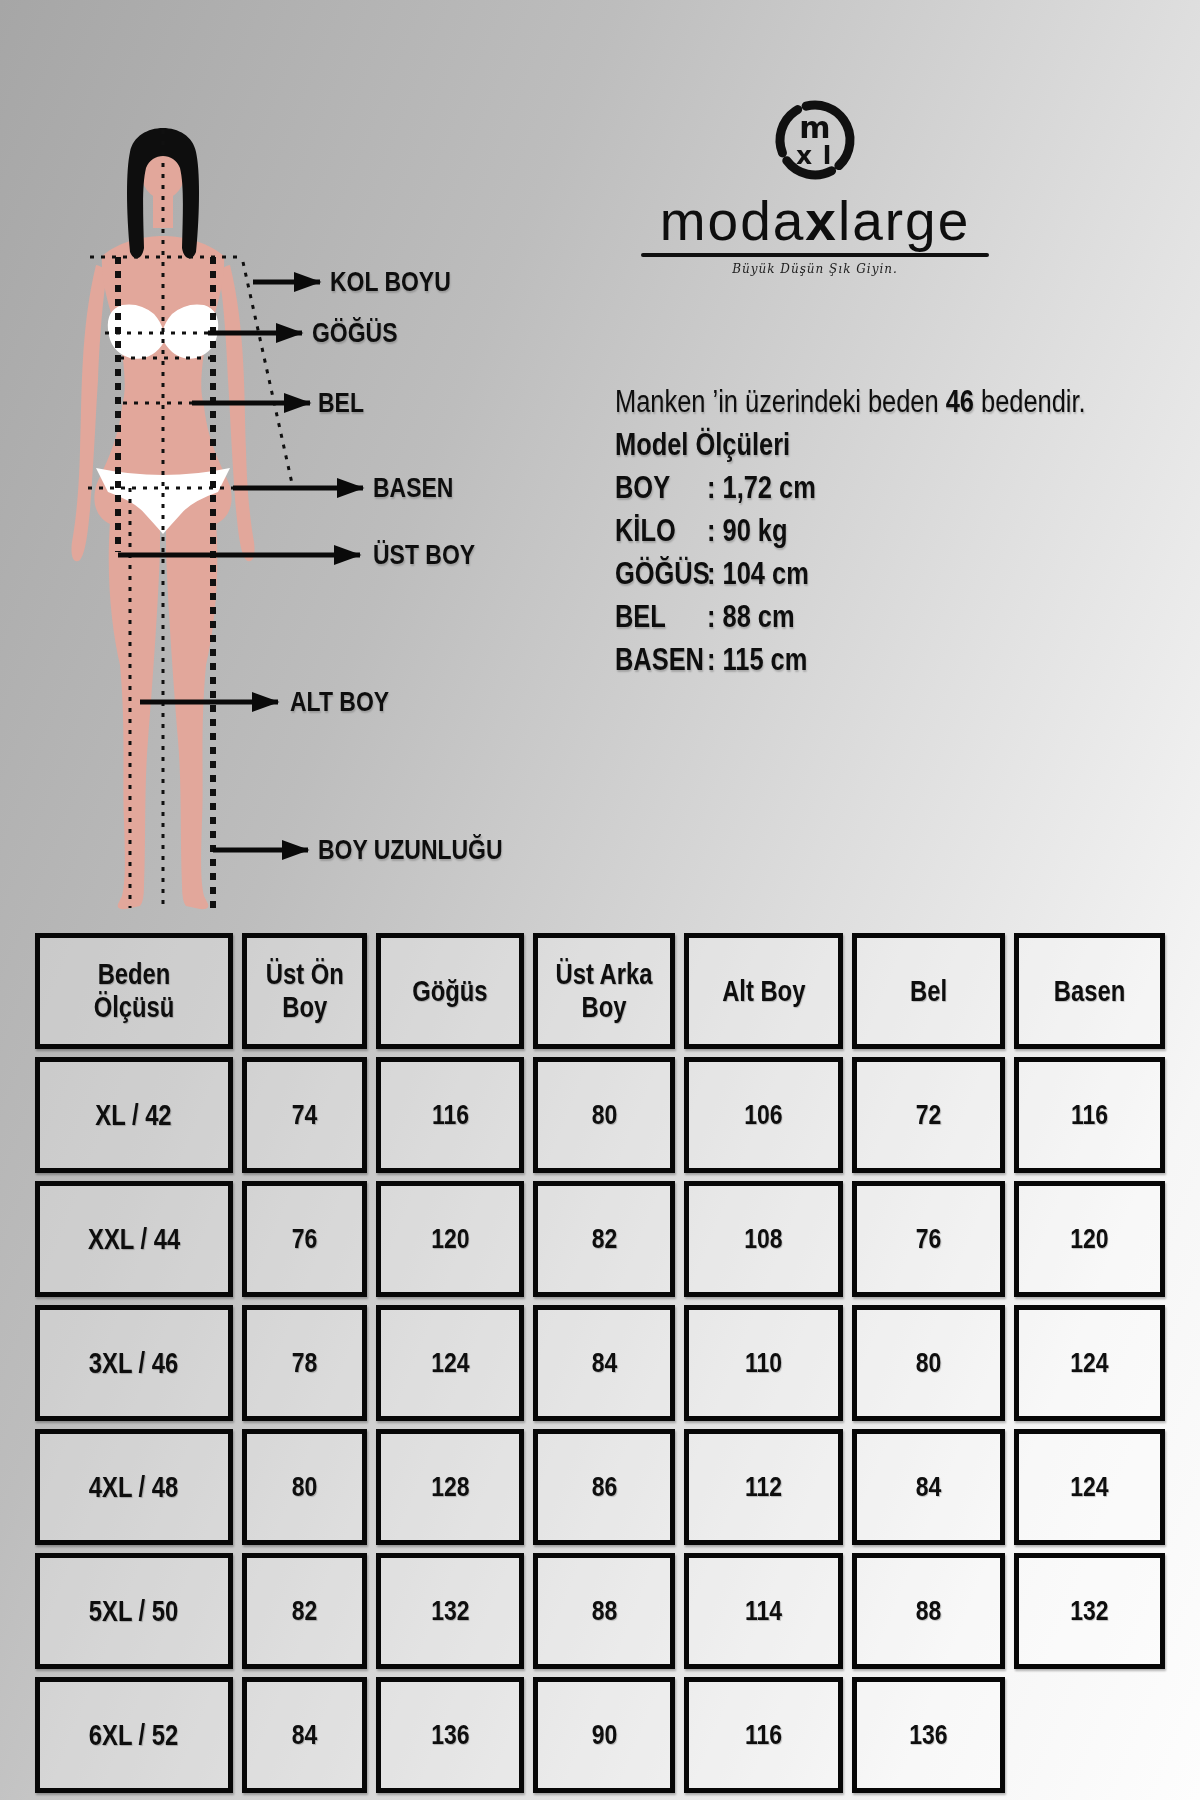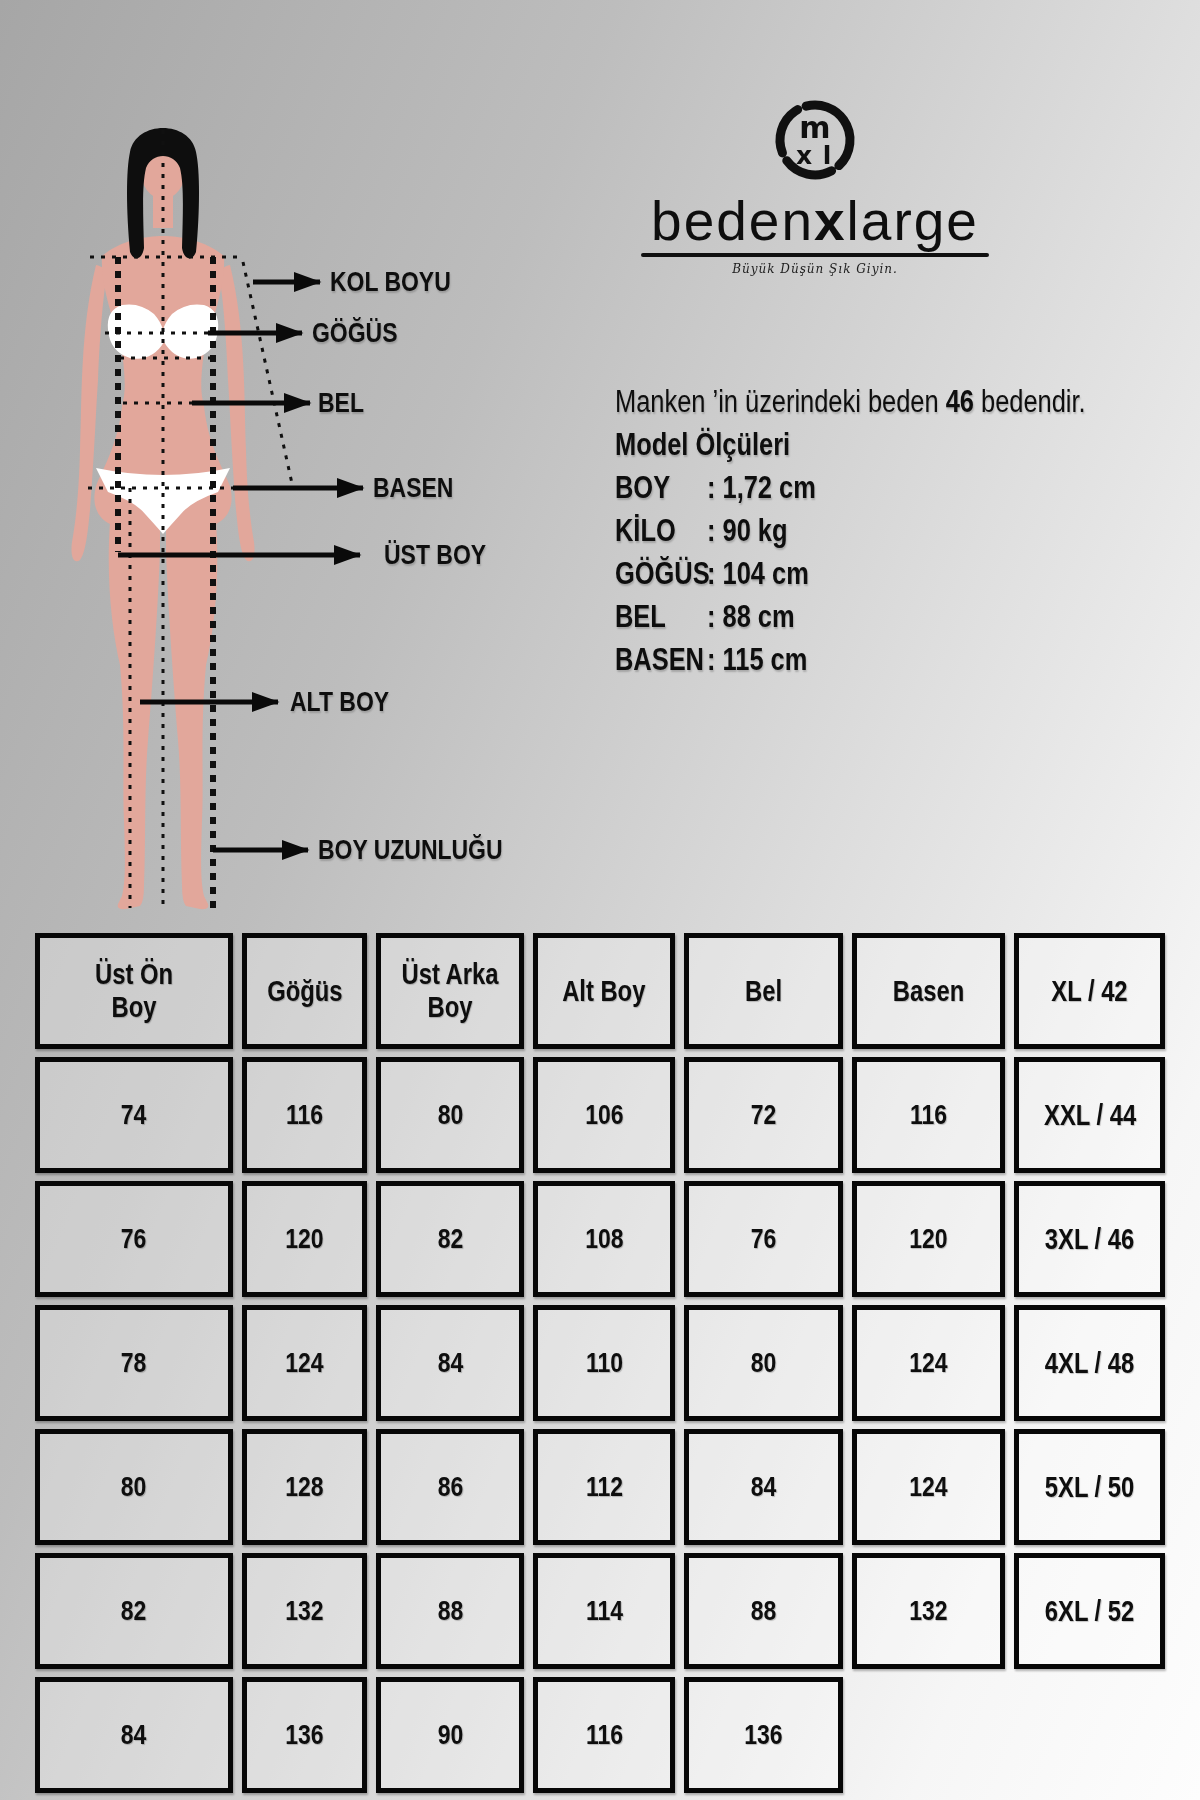--- a/index.html
+++ b/index.html
@@ -99,33 +99,33 @@
       <line x1="203" y1="398" x2="333" y2="398" marker-end="url(#ah)"></line>
       <line x1="88" y1="465" x2="330" y2="465" marker-end="url(#ah)"></line>
       <line x1="110" y1="612" x2="248" y2="612" marker-end="url(#ah)"></line>
       <line x1="183" y1="760" x2="278" y2="760" marker-end="url(#ah)"></line>
     </g>
   </svg>
   <div class="fig-label" style="left:300px;top:178px;"><span class="cond-l nw">KOL BOYU</span></div>
   <div class="fig-label" style="left:282px;top:229px;"><span class="cond-l nw">GÖĞÜS</span></div>
   <div class="fig-label" style="left:288px;top:299px;"><span class="cond-l nw">BEL</span></div>
   <div class="fig-label" style="left:343px;top:384px;"><span class="cond-l nw">BASEN</span></div>
-  <div class="fig-label" style="left:354px;top:451px;"><span class="cond-l nw">ÜST BOY</span></div>
+  <div class="fig-label" style="left:343px;top:451px;"><span class="cond-l nw">ÜST BOY</span></div>
   <div class="fig-label" style="left:260px;top:598px;"><span class="cond-l nw">ALT BOY</span></div>
   <div class="fig-label" style="left:288px;top:746px;"><span class="cond-l nw">BOY UZUNLUĞU</span></div>
 </div>
 
 <div class="brand">
   <svg class="monogram" width="88" height="88" viewBox="0 0 88 88">
     <circle cx="44" cy="44" r="35" fill="none" stroke="#101010" stroke-width="9" stroke-dasharray="50 9" stroke-linecap="round" transform="rotate(-35 44 44)"></circle>
     <text x="44" y="42" font-size="30" font-weight="bold" text-anchor="middle" fill="#101010" font-family="'DejaVu Sans',sans-serif">m</text>
     <text x="33" y="68" font-size="25" font-weight="bold" text-anchor="middle" fill="#101010" font-family="'DejaVu Sans',sans-serif">x</text>
     <text x="56" y="68" font-size="25" font-weight="bold" text-anchor="middle" fill="#101010" font-family="'DejaVu Sans',sans-serif">l</text>
   </svg>
-  <div class="wordmark"><span>beden</span><span class="wx">x</span><span>large</span></div>
+  <div class="wordmark"><span>moda</span><span class="wx">x</span><span>large</span></div>
   <div class="wm-underline"></div>
   <div class="tagline">Büyük Düşün Şık Giyin.</div>
 </div>
 
 <div class="model-info">
   <div class="mi-line1">
     <span class="cond-l nw"><span>Manken ’in üzerindeki beden</span> <b>46</b> <span>bedendir.</span></span>
   </div>
   <div class="mi-title">
     <span class="cond-l nw">Model Ölçüleri</span>
@@ -149,20 +149,23 @@
       </div>
       <div class="mi-row">
         <span class="mi-label"><span class="cond-l nw">BASEN</span></span>
         <span><span class="cond-l nw">: 115 cm</span></span>
       </div>
     </div>
 </div>
 
 <div class="size-table" id="size-table">
     <div class="cell header">
+      <span class="cond">Beden Ölçüsü</span>
+    </div>
+    <div class="cell header">
       <span class="cond">Üst Ön Boy</span>
     </div>
     <div class="cell header">
       <span class="cond">Göğüs</span>
     </div>
     <div class="cell header">
       <span class="cond">Üst Arka Boy</span>
     </div>
     <div class="cell header">
       <span class="cond">Alt Boy</span>

